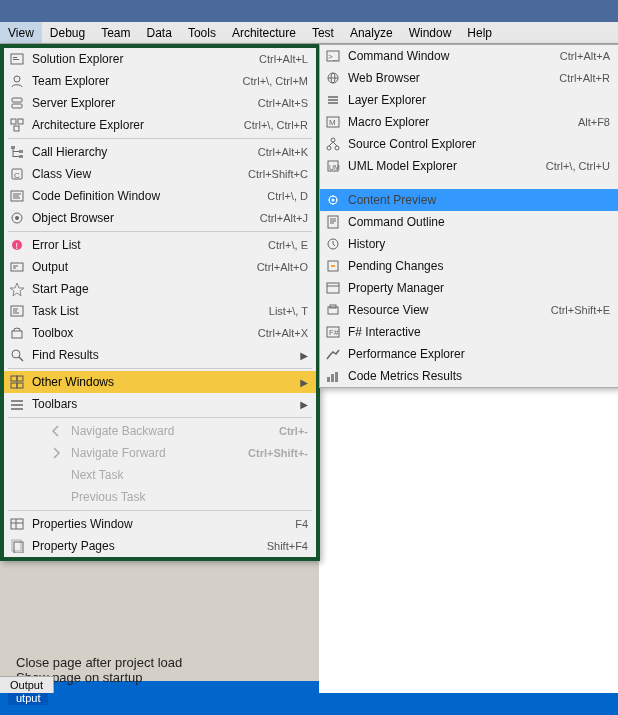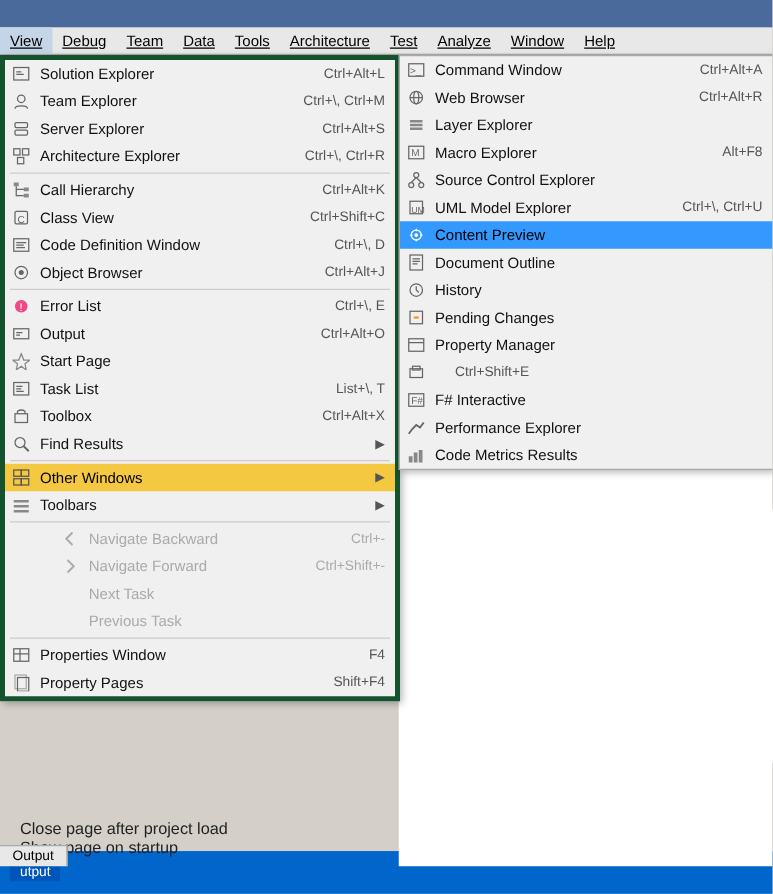--- a/index.html
+++ b/index.html
@@ -22,21 +22,20 @@
       padding: 0 8px;
     }
 
     
     .menu-bar {
       background: #e8e8e8;
       height: 22px;
       display: flex;
       align-items: center;
       border-bottom: 1px solid #aaa;
-      text-decoration: underline;
     }
     .menu-item {
       padding: 2px 8px;
       cursor: pointer;
       height: 100%;
       display: flex;
       align-items: center;
       font-size: 12px;
       color: #000;
     }
@@ -106,21 +105,21 @@
     .dropdown-menu-item.disabled { color: #aaa; cursor: default; margin-left: 39px; }
 
     .dropdown-menu-item .item-label {
       flex: 1;
     }
     .dropdown-menu-item .item-shortcut {
       color: #555;
       font-size: 11px;
       margin-left: 16px;
     }
-    .dropdown-menu-item.disabled .item-shortcut { color: #aaa; }
+    .dropdown-menu-item.disabled .item-shortcut { color: #aaa; font-weight: bold; }
 
     .dropdown-menu-item .arrow {
       font-size: 10px;
       color: #555;
     }
     .dropdown-menu-item .icon-placeholder {
       position: absolute;
       left: 4px;
       width: 18px;
       height: 18px;
@@ -142,21 +141,22 @@
       left: 319px;
       background: #f0f0f0;
       border: 1px solid #aaa;
       box-shadow: 2px 2px 6px rgba(0,0,0,0.3);
       z-index: 1001;
       min-width: 300px;
     }
 
     .other-windows-submenu .dropdown-menu-item.active-highlight {
       background: #3399ff;
-      color: #000000;
+      color: #404040;
+      margin-top: 12px;
     }
     .other-windows-submenu .dropdown-menu-item.active-highlight .item-shortcut {
       color: white;
     }
 
     
     .content-bg {
       position: absolute;
       top: 66px;
       left: 0;
@@ -690,21 +690,21 @@
 
   <div class="dropdown-menu-item">
     <span class="icon-placeholder">
       <svg width="14" height="14" viewBox="0 0 14 14">
           <rect x="2" y="1" width="10" height="12" fill="none" stroke="#666" stroke-width="1"></rect>
           <line x1="4" y1="4" x2="10" y2="4" stroke="#666"></line>
           <line x1="4" y1="6" x2="10" y2="6" stroke="#666"></line>
           <line x1="4" y1="8" x2="8" y2="8" stroke="#666"></line>
         </svg>
     </span>
-    <span class="item-label">Document Outline</span>
+    <span class="item-label">Command Outline</span>
     <span class="item-shortcut"></span>
   </div>
 
   <div class="dropdown-menu-item">
     <span class="icon-placeholder">
       <svg width="14" height="14" viewBox="0 0 14 14">
           <circle cx="7" cy="7" r="5" fill="none" stroke="#666" stroke-width="1"></circle>
           <polyline points="7,4 7,7 9,9" fill="none" stroke="#666" stroke-width="1"></polyline>
         </svg>
     </span>
@@ -734,20 +734,21 @@
     <span class="item-shortcut"></span>
   </div>
 
   <div class="dropdown-menu-item">
     <span class="icon-placeholder">
       <svg width="14" height="14" viewBox="0 0 14 14">
           <rect x="2" y="4" width="10" height="7" fill="none" stroke="#666" stroke-width="1"></rect>
           <rect x="4" y="2" width="6" height="3" fill="none" stroke="#666" stroke-width="1"></rect>
         </svg>
     </span>
+    <span class="item-label">Resource View</span>
     <span class="item-shortcut">Ctrl+Shift+E</span>
   </div>
 
   <div class="dropdown-menu-item">
     <span class="icon-placeholder">
       <svg width="14" height="14" viewBox="0 0 14 14">
           <rect x="1" y="2" width="12" height="10" fill="none" stroke="#666" stroke-width="1"></rect>
           <text x="3" y="10" font-size="8" fill="#666">F#</text>
         </svg>
     </span>

